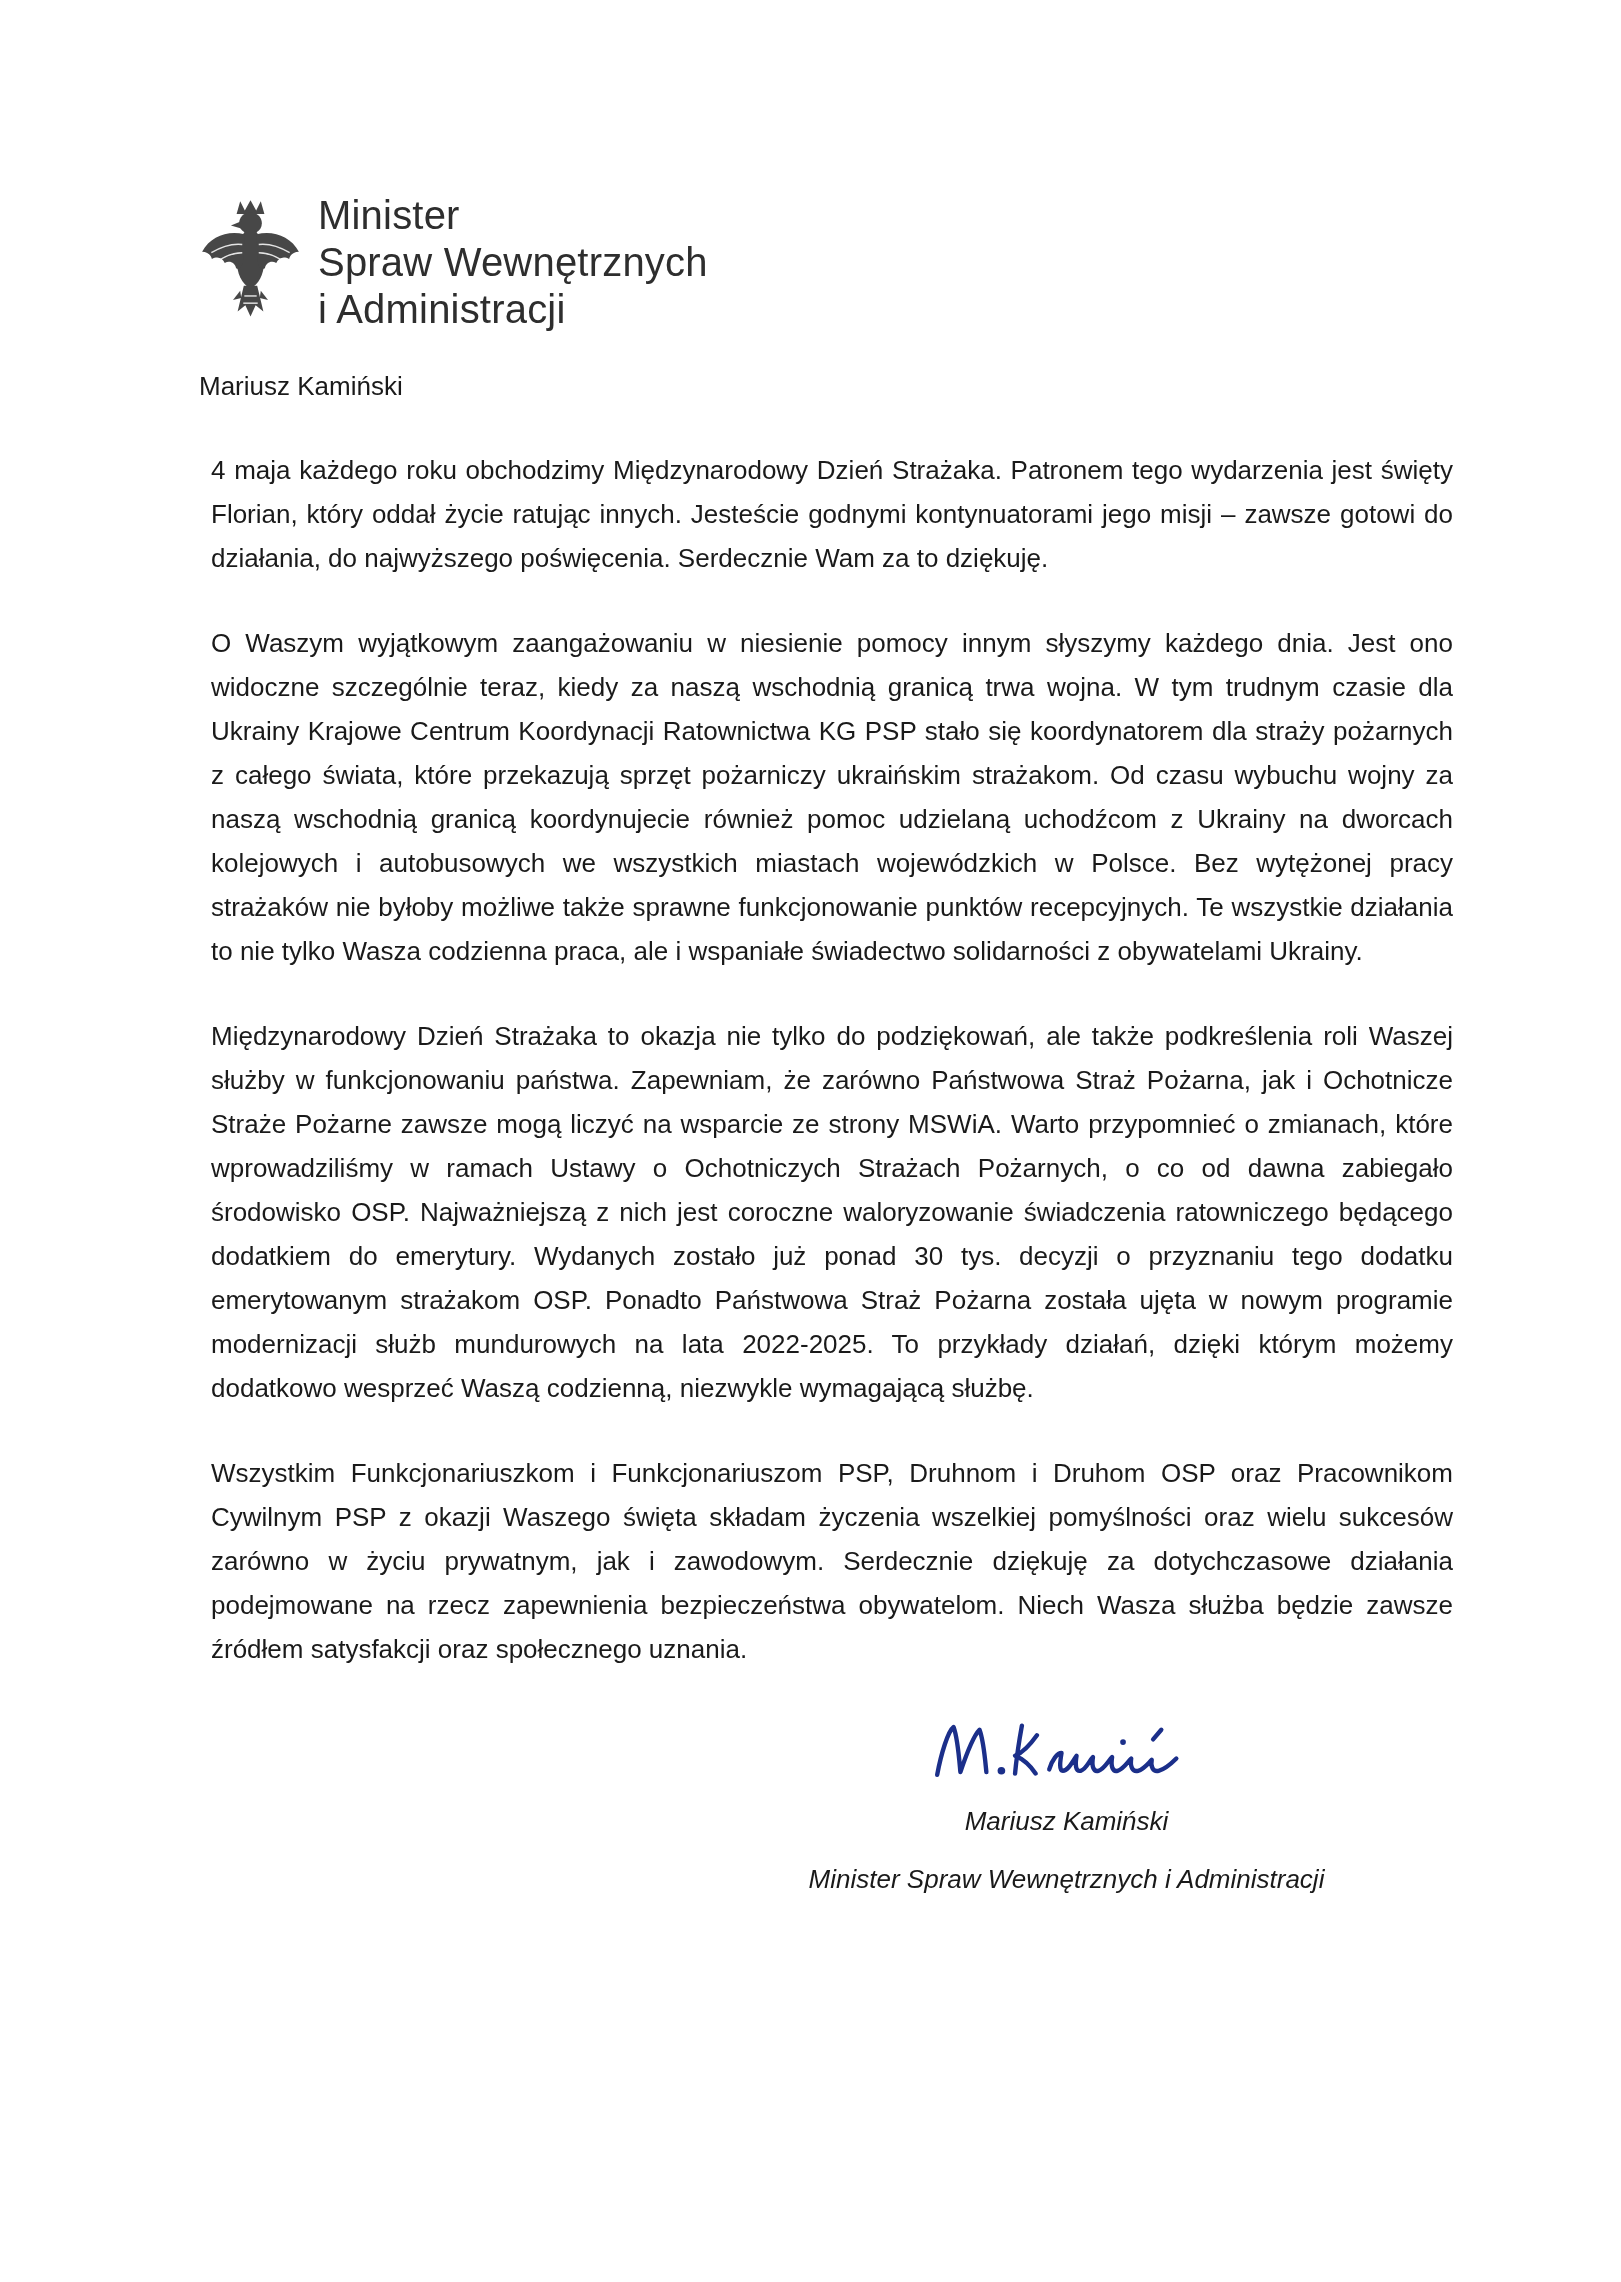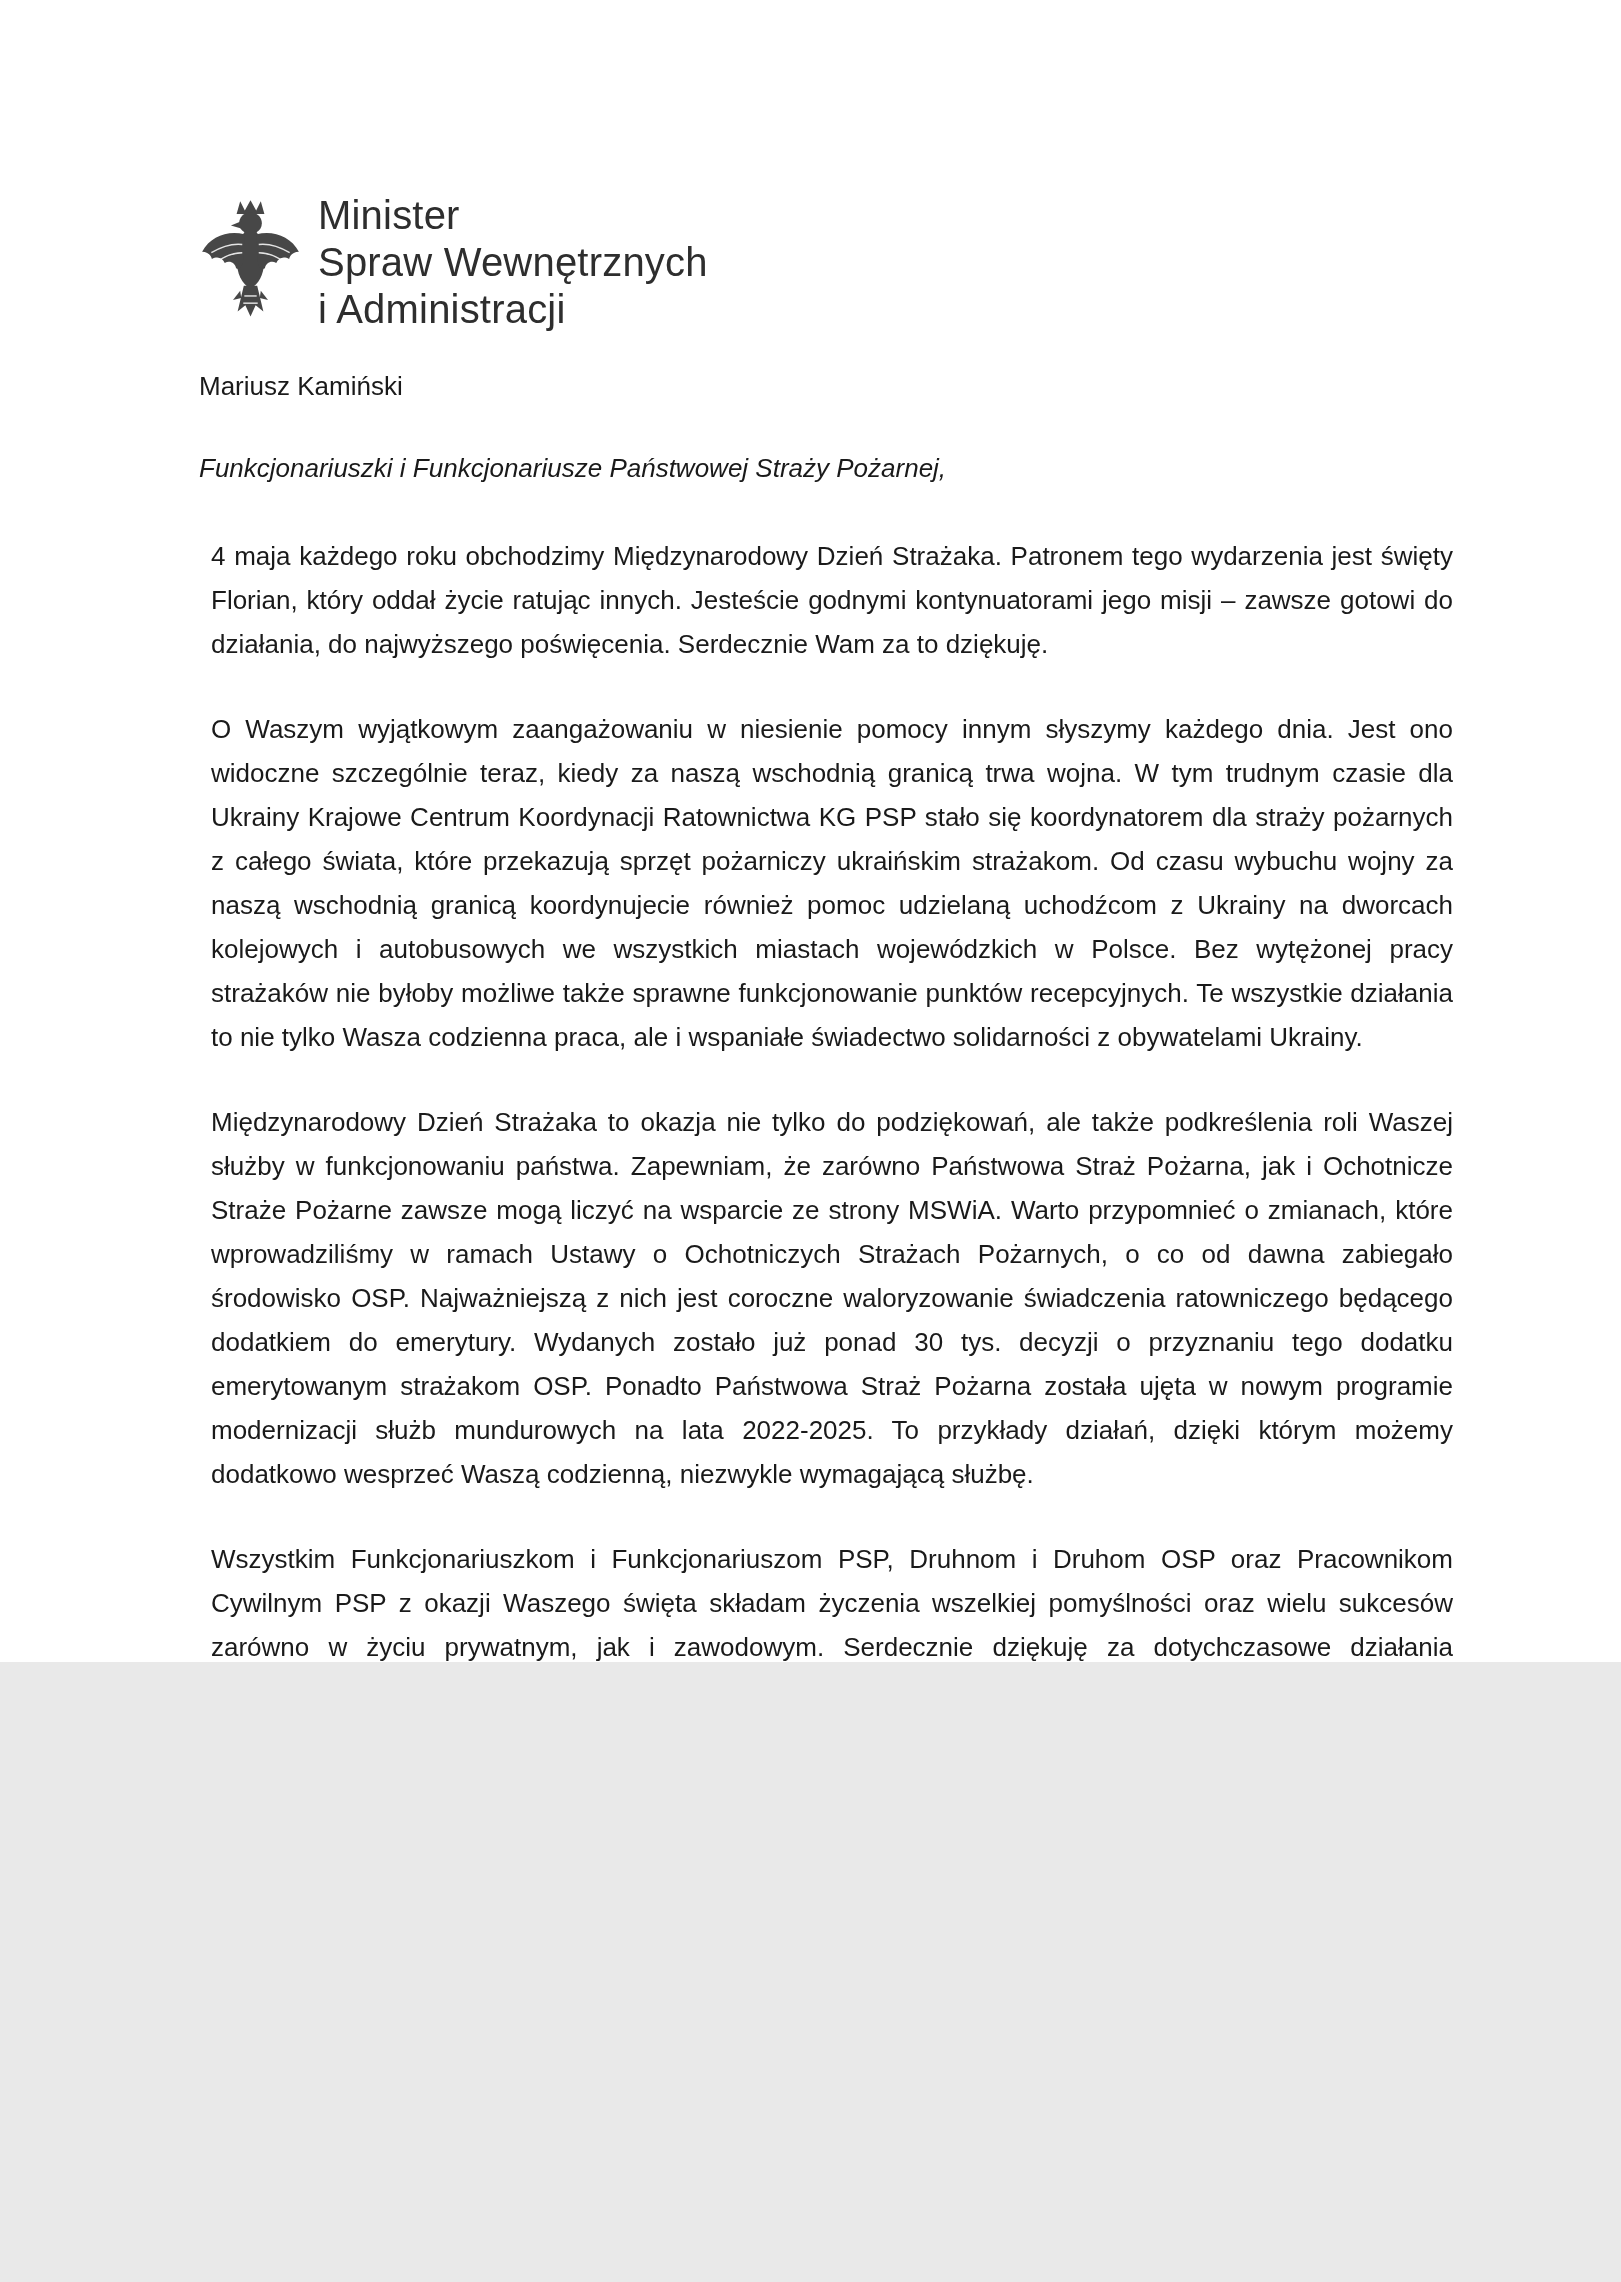--- a/index.html
+++ b/index.html
@@ -3,21 +3,21 @@
 <meta charset="utf-8">
 <style>
   html, body {
     margin: 0;
     padding: 0;
     background: #e9e9e9;
   }
   .page {
     position: relative;
     width: 1622px;
-    height: 1662px;
+    height: 2282px;
     margin: 0 auto;
     background: #ffffff;
     box-sizing: border-box;
     padding: 192px 169px 0 199px;
     font-family: "Liberation Sans", sans-serif;
     color: #1a1a1a;
   }
 
   
   .letterhead {
@@ -131,21 +131,20 @@
     <div class="ministry-name">
       <div>Minister</div>
       <div>Spraw Wewnętrznych</div>
       <div>i Administracji</div>
     </div>
   </div>
 
   <div class="author-name">Mariusz Kamiński</div>
 
   <div class="salutation">
-    <div>Funkcjonariuszki i Funkcjonariusze Państwowej Straży Pożarnej,</div>
   </div>
 
   <div class="letter-body">
     <p>4 maja każdego roku obchodzimy Międzynarodowy Dzień Strażaka. Patronem tego wydarzenia jest święty Florian, który oddał życie ratując innych. Jesteście godnymi kontynuatorami jego misji – zawsze gotowi do działania, do najwyższego poświęcenia. Serdecznie Wam za to dziękuję.</p>
     <p>O Waszym wyjątkowym zaangażowaniu w niesienie pomocy innym słyszymy każdego dnia. Jest ono widoczne szczególnie teraz, kiedy za naszą wschodnią granicą trwa wojna. W tym trudnym czasie dla Ukrainy Krajowe Centrum Koordynacji Ratownictwa KG PSP stało się koordynatorem dla straży pożarnych z całego świata, które przekazują sprzęt pożarniczy ukraińskim strażakom. Od czasu wybuchu wojny za naszą wschodnią granicą koordynujecie również pomoc udzielaną uchodźcom z Ukrainy na dworcach kolejowych i autobusowych we wszystkich miastach wojewódzkich w Polsce. Bez wytężonej pracy strażaków nie byłoby możliwe także sprawne funkcjonowanie punktów recepcyjnych. Te wszystkie działania to nie tylko Wasza codzienna praca, ale i wspaniałe świadectwo solidarności z obywatelami Ukrainy.</p>
     <p>Międzynarodowy Dzień Strażaka to okazja nie tylko do podziękowań, ale także podkreślenia roli Waszej służby w funkcjonowaniu państwa. Zapewniam, że zarówno Państwowa Straż Pożarna, jak i Ochotnicze Straże Pożarne zawsze mogą liczyć na wsparcie ze strony MSWiA. Warto przypomnieć o zmianach, które wprowadziliśmy w ramach Ustawy o Ochotniczych Strażach Pożarnych, o co od dawna zabiegało środowisko OSP. Najważniejszą z nich jest coroczne waloryzowanie świadczenia ratowniczego będącego dodatkiem do emerytury. Wydanych zostało już ponad 30 tys. decyzji o przyznaniu tego dodatku emerytowanym strażakom OSP. Ponadto Państwowa Straż Pożarna została ujęta w nowym programie modernizacji służb mundurowych na lata 2022-2025. To przykłady działań, dzięki którym możemy dodatkowo wesprzeć Waszą codzienną, niezwykle wymagającą służbę.</p>
     <p>Wszystkim Funkcjonariuszkom i Funkcjonariuszom PSP, Druhnom i Druhom OSP oraz Pracownikom Cywilnym PSP z okazji Waszego święta składam życzenia wszelkiej pomyślności oraz wielu sukcesów zarówno w życiu prywatnym, jak i zawodowym. Serdecznie dziękuję za dotychczasowe działania podejmowane na rzecz zapewnienia bezpieczeństwa obywatelom. Niech Wasza służba będzie zawsze źródłem satysfakcji oraz społecznego uznania.</p>
   </div>
 
   <div class="closing">

